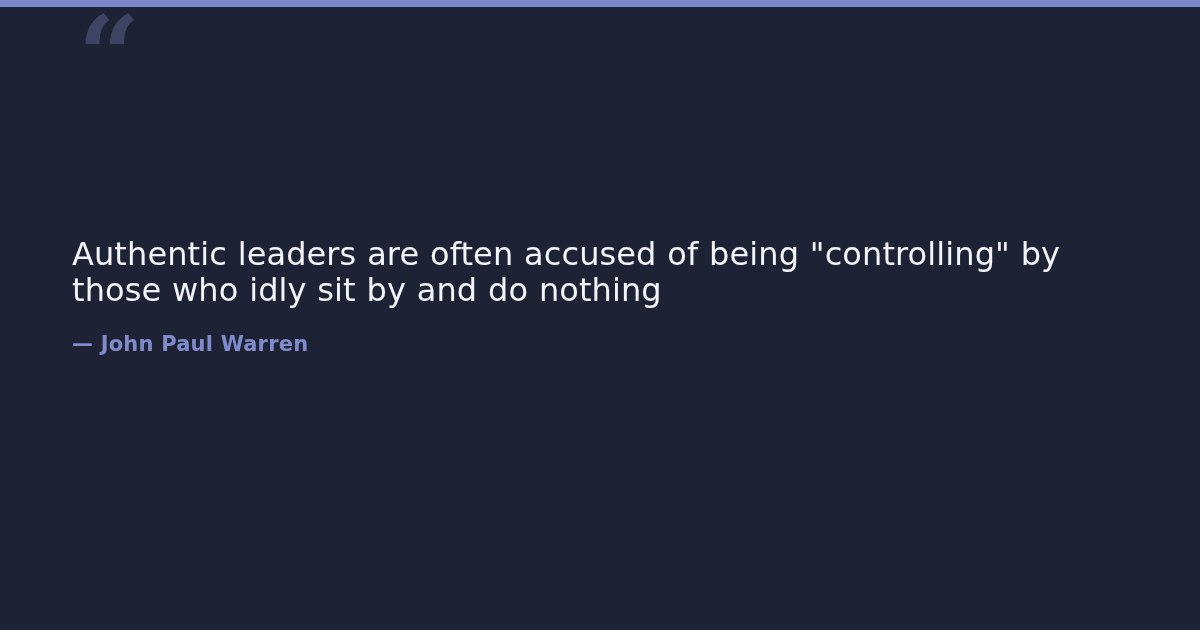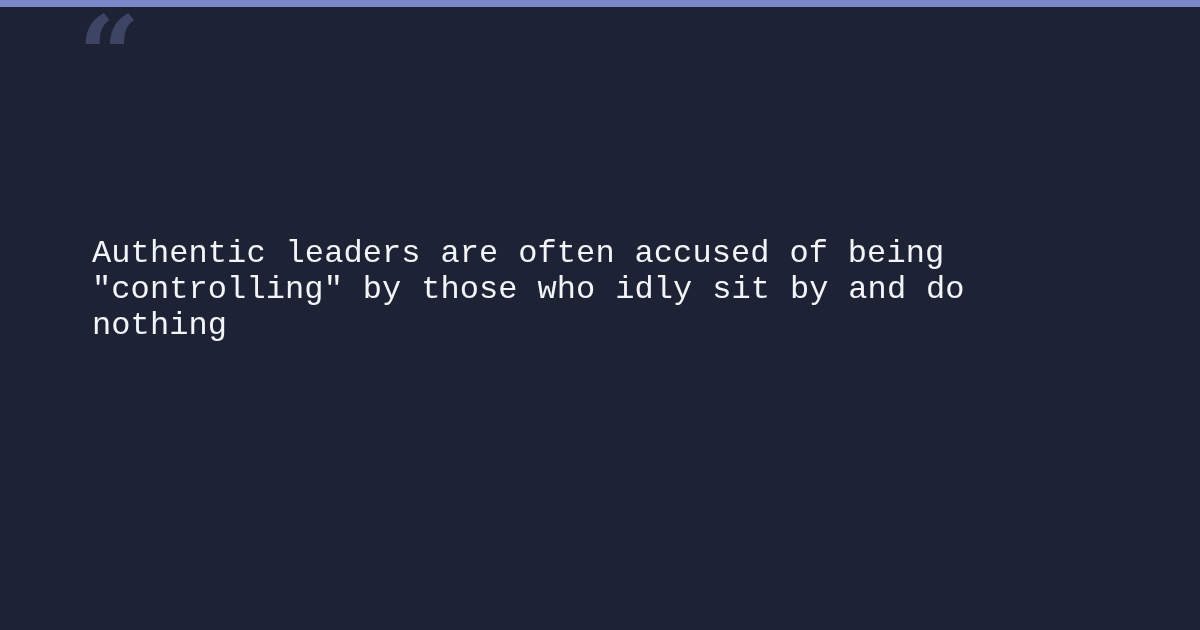--- a/index.html
+++ b/index.html
@@ -39,24 +39,23 @@
     font-weight: 700;
     line-height: 1;
     color: #3d4464;
     letter-spacing: -2px;
     user-select: none;
   }
 
   
   .content {
     position: absolute;
-    left: 92px;
+    left: 72px;
     top: 236px;
     width: 1010px;
-    font-family: Liberation Mono, monospace;
   }
 
   .quote-text {
     margin: 0;
     padding: 0;
     font-size: 32px;
     line-height: 36px;
     font-weight: 400;
     color: #f3f4f8;
     letter-spacing: 0.1px;
@@ -103,17 +102,20 @@
 <div class="canvas">
 
   <div class="top-accent"></div>
 
   <div class="quote-mark">“</div>
 
   <div class="content">
 
     <p class="quote-text">Authentic leaders are often accused of being "controlling" by those who idly sit by and do nothing</p>
 
+    <p class="author-line">
+      <span class="author-dash">—</span><span>&nbsp;</span><span class="author-name">John Paul Warren</span>
+    </p>
 
   </div>
 
 
 </div>
 
 </body></html>

